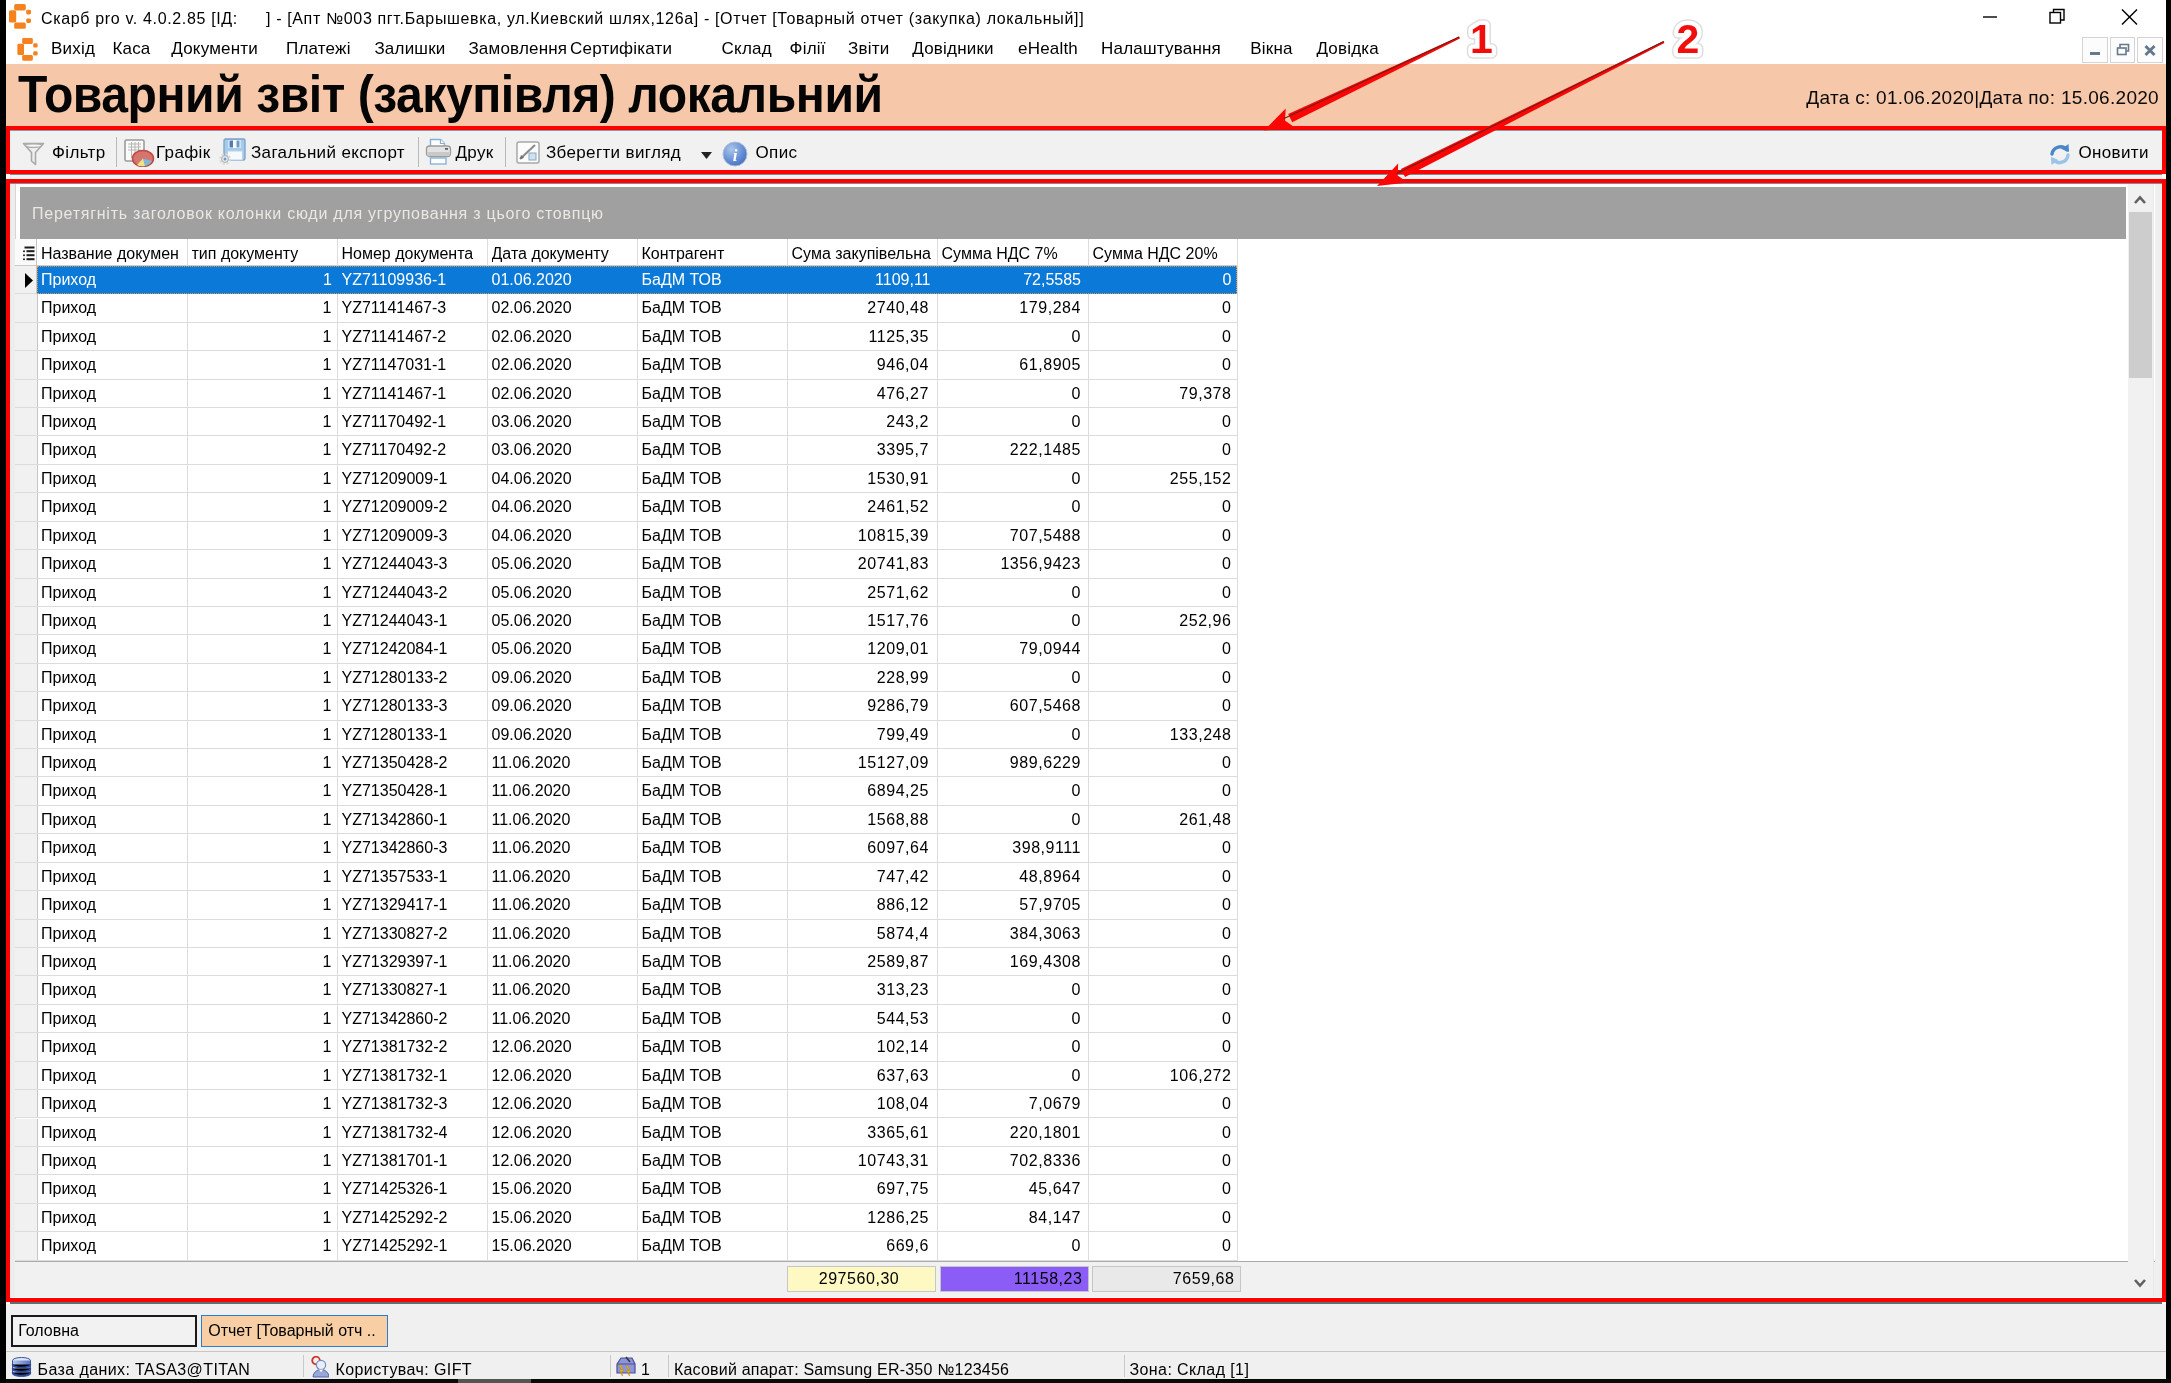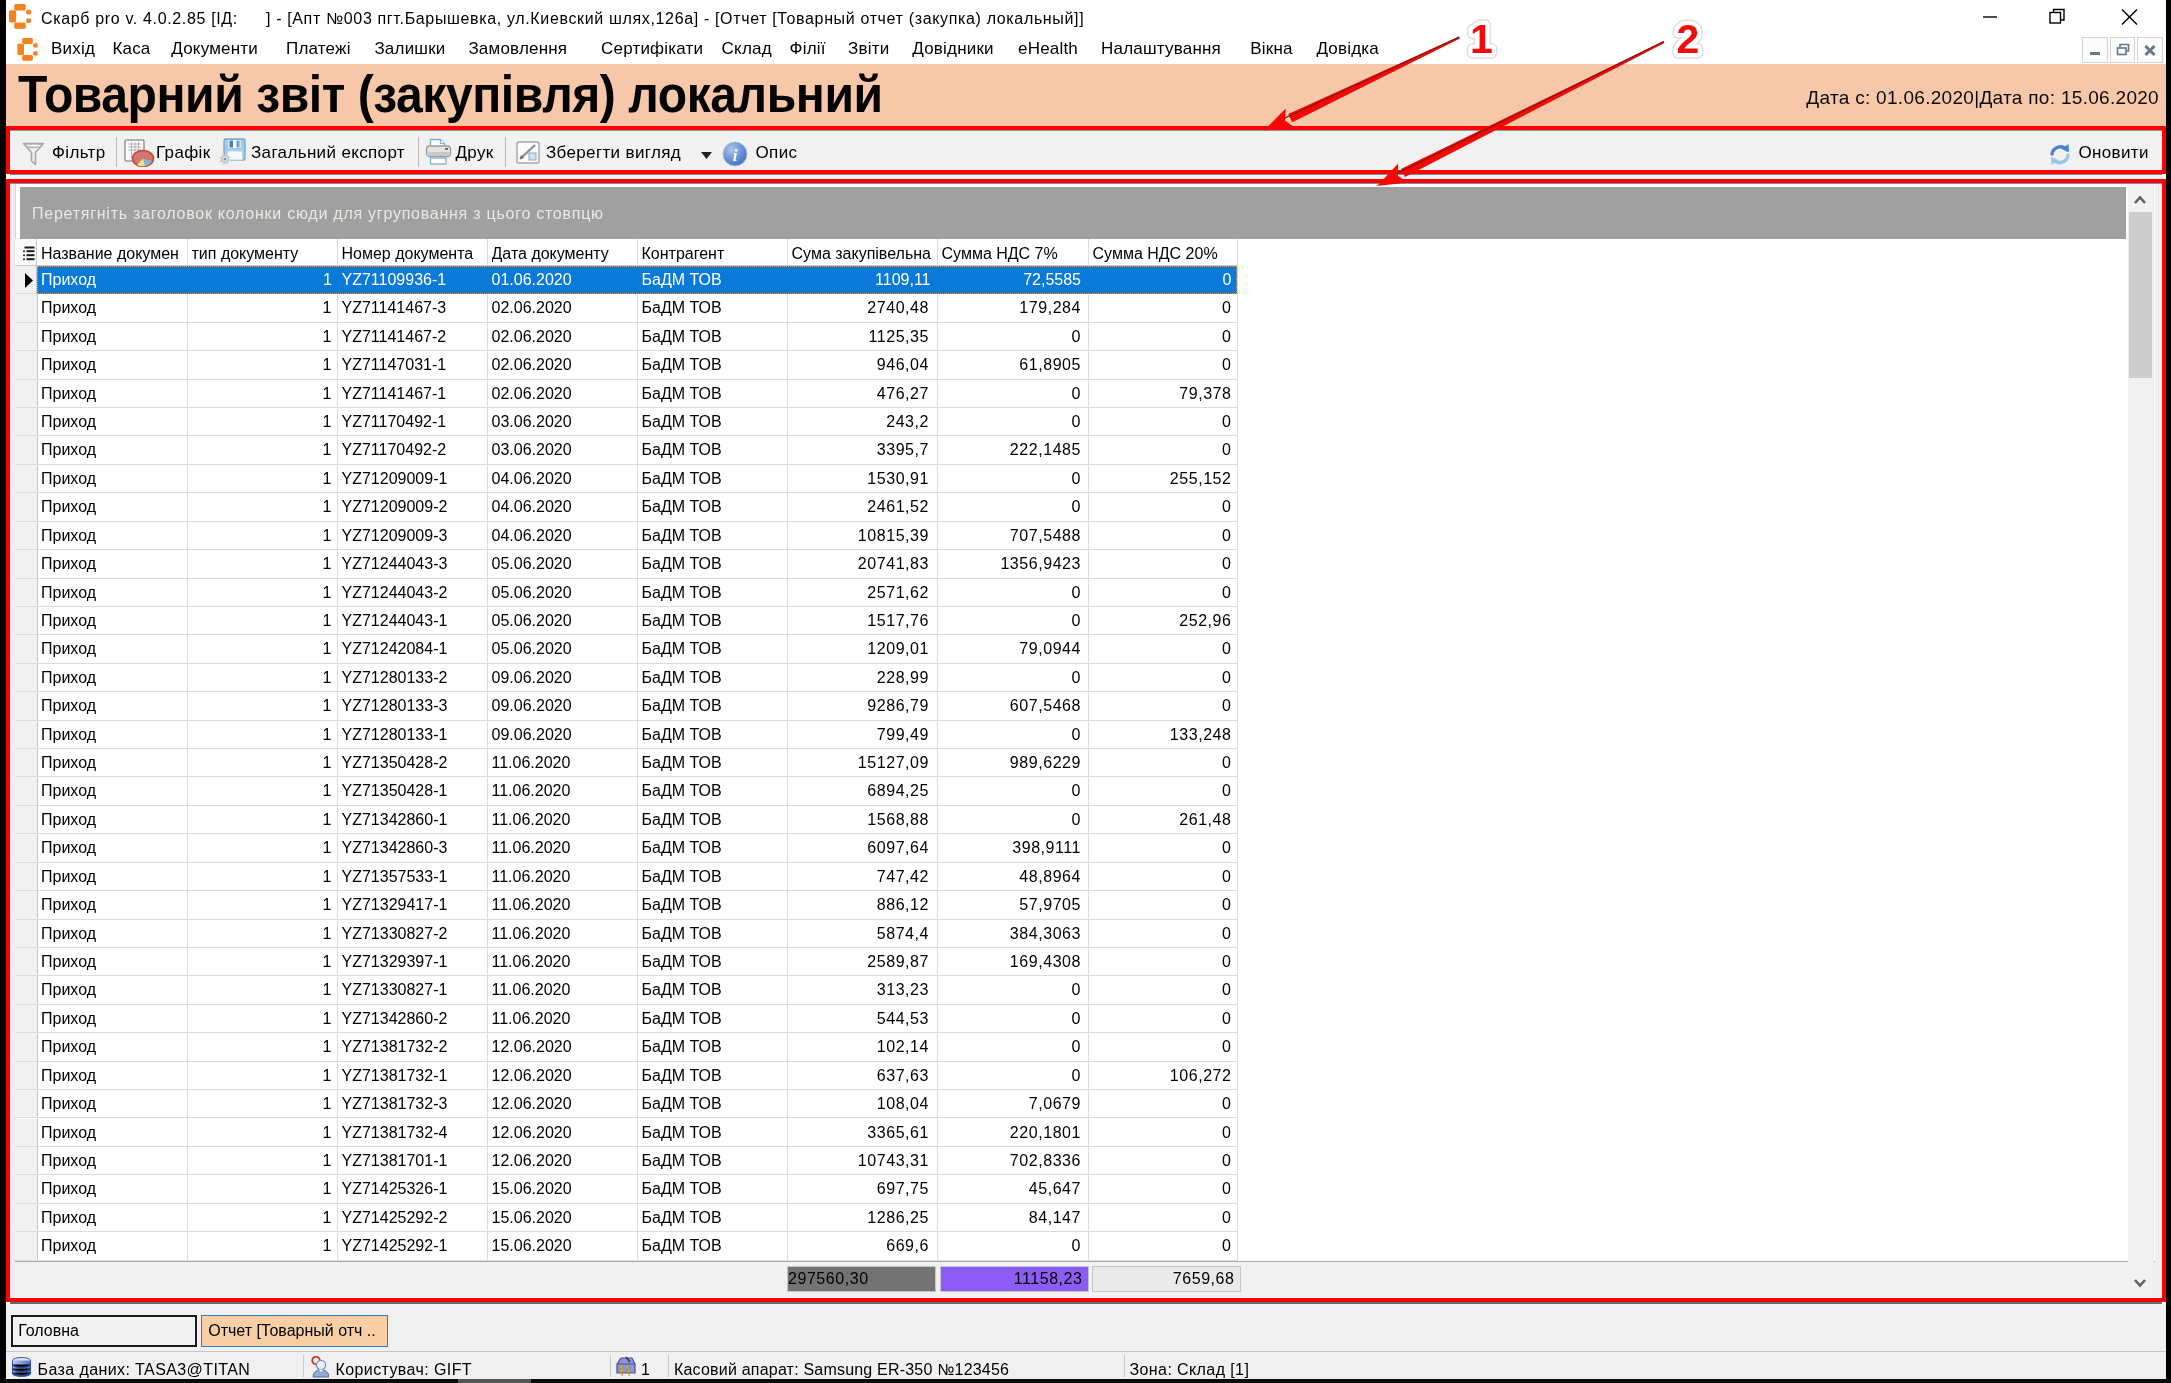--- a/index.html
+++ b/index.html
@@ -58,21 +58,21 @@
         <rect x="17.2" y="5.8" width="4.8" height="4.6" rx="1.4"></rect>
         <rect x="17.2" y="14.4" width="4.8" height="4.6" rx="1.4"></rect>
       </g>
     </svg>
 <div class="mi" style="left:51px">Вихід</div>
 <div class="mi" style="left:112.4px">Каса</div>
 <div class="mi" style="left:171.3px">Документи</div>
 <div class="mi" style="left:286px">Платежі</div>
 <div class="mi" style="left:374.4px">Залишки</div>
 <div class="mi" style="left:468.4px">Замовлення</div>
-<div class="mi" style="left:601px">Сертифікати</div>
+<div class="mi" style="left:570px">Сертифікати</div>
 <div class="mi" style="left:721.6px">Склад</div>
 <div class="mi" style="left:789.6px">Філії</div>
 <div class="mi" style="left:848.1px">Звіти</div>
 <div class="mi" style="left:912.3px">Довідники</div>
 <div class="mi" style="left:1018px">eHealth</div>
 <div class="mi" style="left:1101.1px">Налаштування</div>
 <div class="mi" style="left:1250.3px">Вікна</div>
 <div class="mi" style="left:1316.4px">Довідка</div>
 <div class="ab" style="left:2082px;top:37px;width:25.5px;height:26px;background:#fcfcfc;border:1px solid #d4d4d4"></div>
 <div class="ab" style="left:2109.5px;top:37px;width:25.5px;height:26px;background:#fcfcfc;border:1px solid #d4d4d4"></div>
@@ -568,21 +568,21 @@
       <i class="ab" style="left:150px;width:145.5px;top:0;line-height:28px;font-style:normal;font-size:16px;color:#fff;text-align:right">1</i>
       <i class="ab" style="left:305px;top:0;line-height:28px;font-style:normal;font-size:16px;color:#fff">YZ71109936-1</i>
       <i class="ab" style="left:455px;top:0;line-height:28px;font-style:normal;font-size:16px;color:#fff">01.06.2020</i>
       <i class="ab" style="left:605px;top:0;line-height:28px;font-style:normal;font-size:16px;color:#fff">БаДМ ТОВ</i>
       <i class="ab" style="left:750.5px;width:143.5px;top:0;line-height:28px;font-style:normal;font-size:16px;color:#fff;text-align:right">1109,11</i>
       <i class="ab" style="left:900.5px;width:144px;top:0;line-height:28px;font-style:normal;font-size:16px;color:#fff;text-align:right">72,5585</i>
       <i class="ab" style="left:1051.5px;width:143.5px;top:0;line-height:28px;font-style:normal;font-size:16px;color:#fff;text-align:right">0</i>
     </div>
 
 <div class="ab" style="left:14.5px;top:1260.6px;width:2140px;height:36px;background:#f1f1f1;border-top:1.5px solid #ababab"></div>
-<div class="ab" style="left:787px;top:1266px;width:149px;height:26px;background:#737373;border:1px solid #c6c6c6;font-size:16px;letter-spacing:.55px;color:#000;text-align:left;line-height:24px;padding-right:5px">297560,30</div>
+<div class="ab" style="left:787px;top:1266px;width:149px;height:26px;background:#fef9c3;border:1px solid #c6c6c6;font-size:16px;letter-spacing:.55px;color:#000;text-align:center;line-height:24px;padding-right:5px">297560,30</div>
 <div class="ab" style="left:939.5px;top:1266px;width:149px;height:26px;background:#8b5cf6;border:1px solid #c6c6c6;font-size:16px;letter-spacing:.55px;color:#000;text-align:right;line-height:24px;padding-right:5px">11158,23</div>
 <div class="ab" style="left:1091.5px;top:1266px;width:149px;height:26px;background:#e9e9e9;border:1px solid #c6c6c6;font-size:16px;letter-spacing:.55px;color:#000;text-align:right;line-height:24px;padding-right:5px">7659,68</div>
 
 <div class="ab" style="left:2128px;top:184px;width:24.5px;height:1113px;background:#f1f1f1"></div>
 <div class="ab" style="left:2152.5px;top:184px;width:1.5px;height:1113px;background:#e8e8e8"></div>
 <svg class="ab" style="left:2133px;top:195px" width="14" height="10" viewBox="0 0 14 10">
       <path d="M2,8 L7,2.5 L12,8" stroke="#606060" stroke-width="2.6" fill="none"></path>
     </svg>
 <div class="ab" style="left:2128.5px;top:211.6px;width:23.5px;height:166px;background:#cdcdcd"></div>
 <svg class="ab" style="left:2133px;top:1278px" width="14" height="10" viewBox="0 0 14 10">

